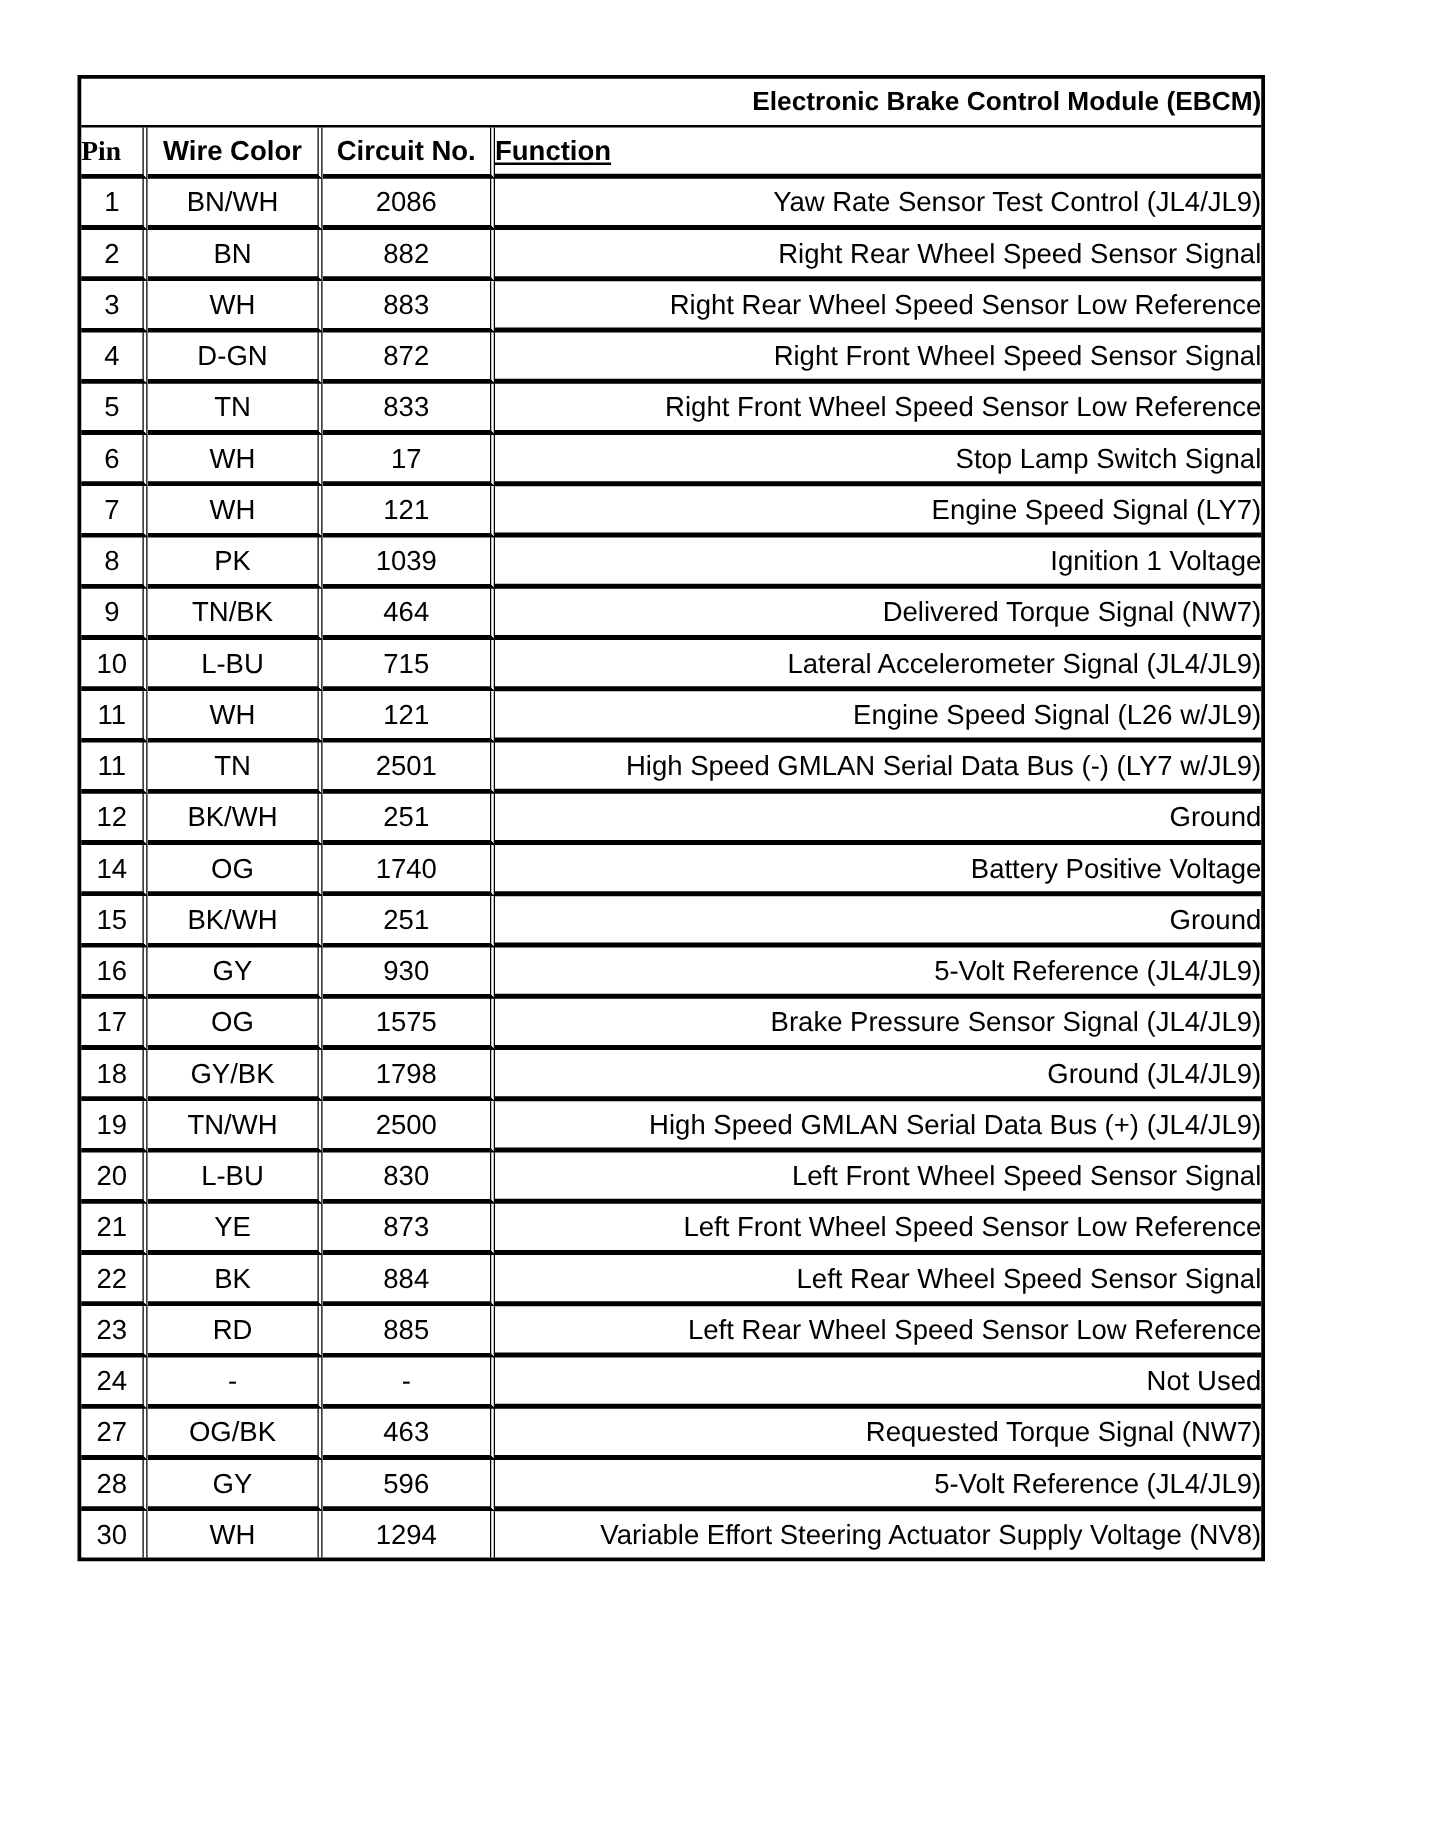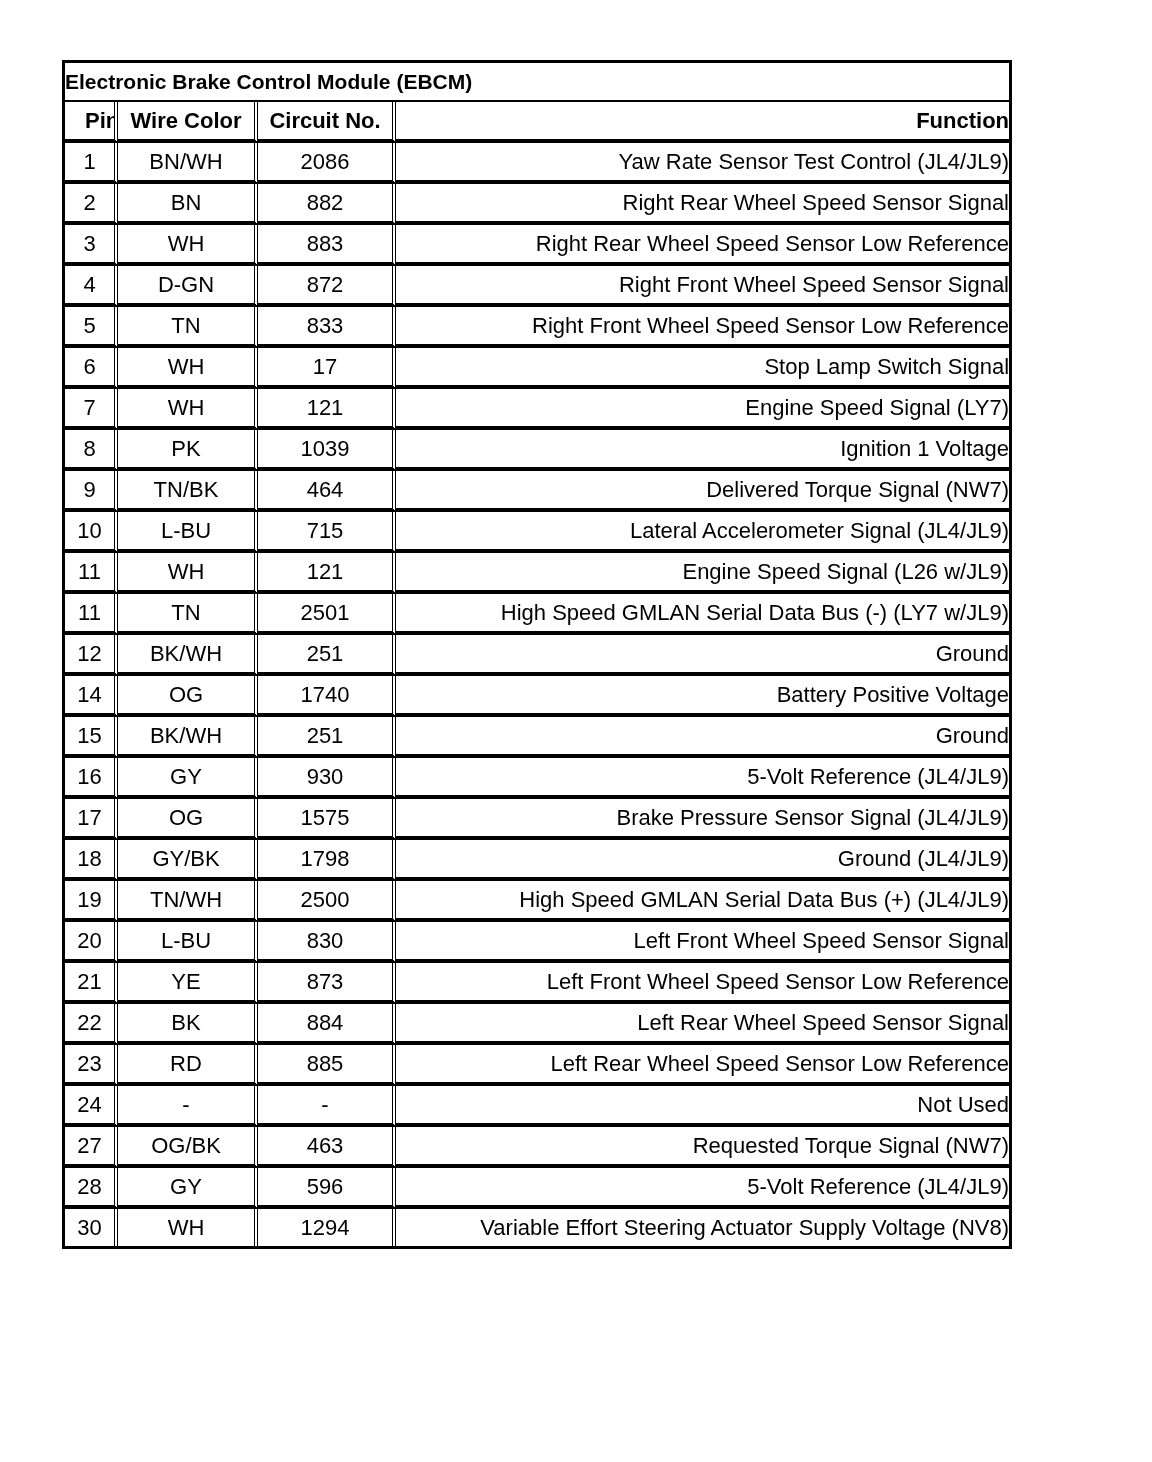--- a/index.html
+++ b/index.html
@@ -5,29 +5,29 @@
   html, body { margin:0; padding:0; background:#ffffff; }
   body { width:1152px; height:1462px; position:relative; font-family:"Liberation Sans", sans-serif; color:#000; }
   .tbl {
     position:absolute; left:62px; top:60px; width:950px;
     border-collapse:separate; border-spacing:0;
     border:3px solid #000;
     table-layout:fixed;
   }
   .tbl td, .tbl th { padding:0; overflow:hidden; white-space:nowrap; }
   .title-cell {
-    height:37px; text-align:left; font-weight:bold; font-size:21px;
+    height:37px; text-align:right; font-weight:bold; font-size:21px;
     border-bottom:2px solid #000;
   }
   .hdr th {
     height:37px; font-weight:bold; font-size:22px;
     border-bottom:4px solid #000;
   }
-  .hdr th.pin-h { text-align:left; padding-left:20px; }
-  .hdr th.fn-h { text-align:right; }
+  .hdr th.pin-h { text-align:left; padding-left:0;font-family:Liberation Serif, serif; }
+  .hdr th.fn-h { text-align:left;text-decoration:underline; }
   td.c, th.c { border-right:4px double #000; }
   .row td {
     height:37px; font-size:22px; border-bottom:4px solid #000;
   }
   .row:last-child td { border-bottom:none; }
   .row td.pin { text-align:center; }
   .row td.wire, .row td.circ { text-align:center; }
   .row td.fn { text-align:right; padding-left:6px; }
   col.c1 { width:53px; } col.c2 { width:140px; } col.c3 { width:138px; } col.c4 { width:613px; }
 </style>

